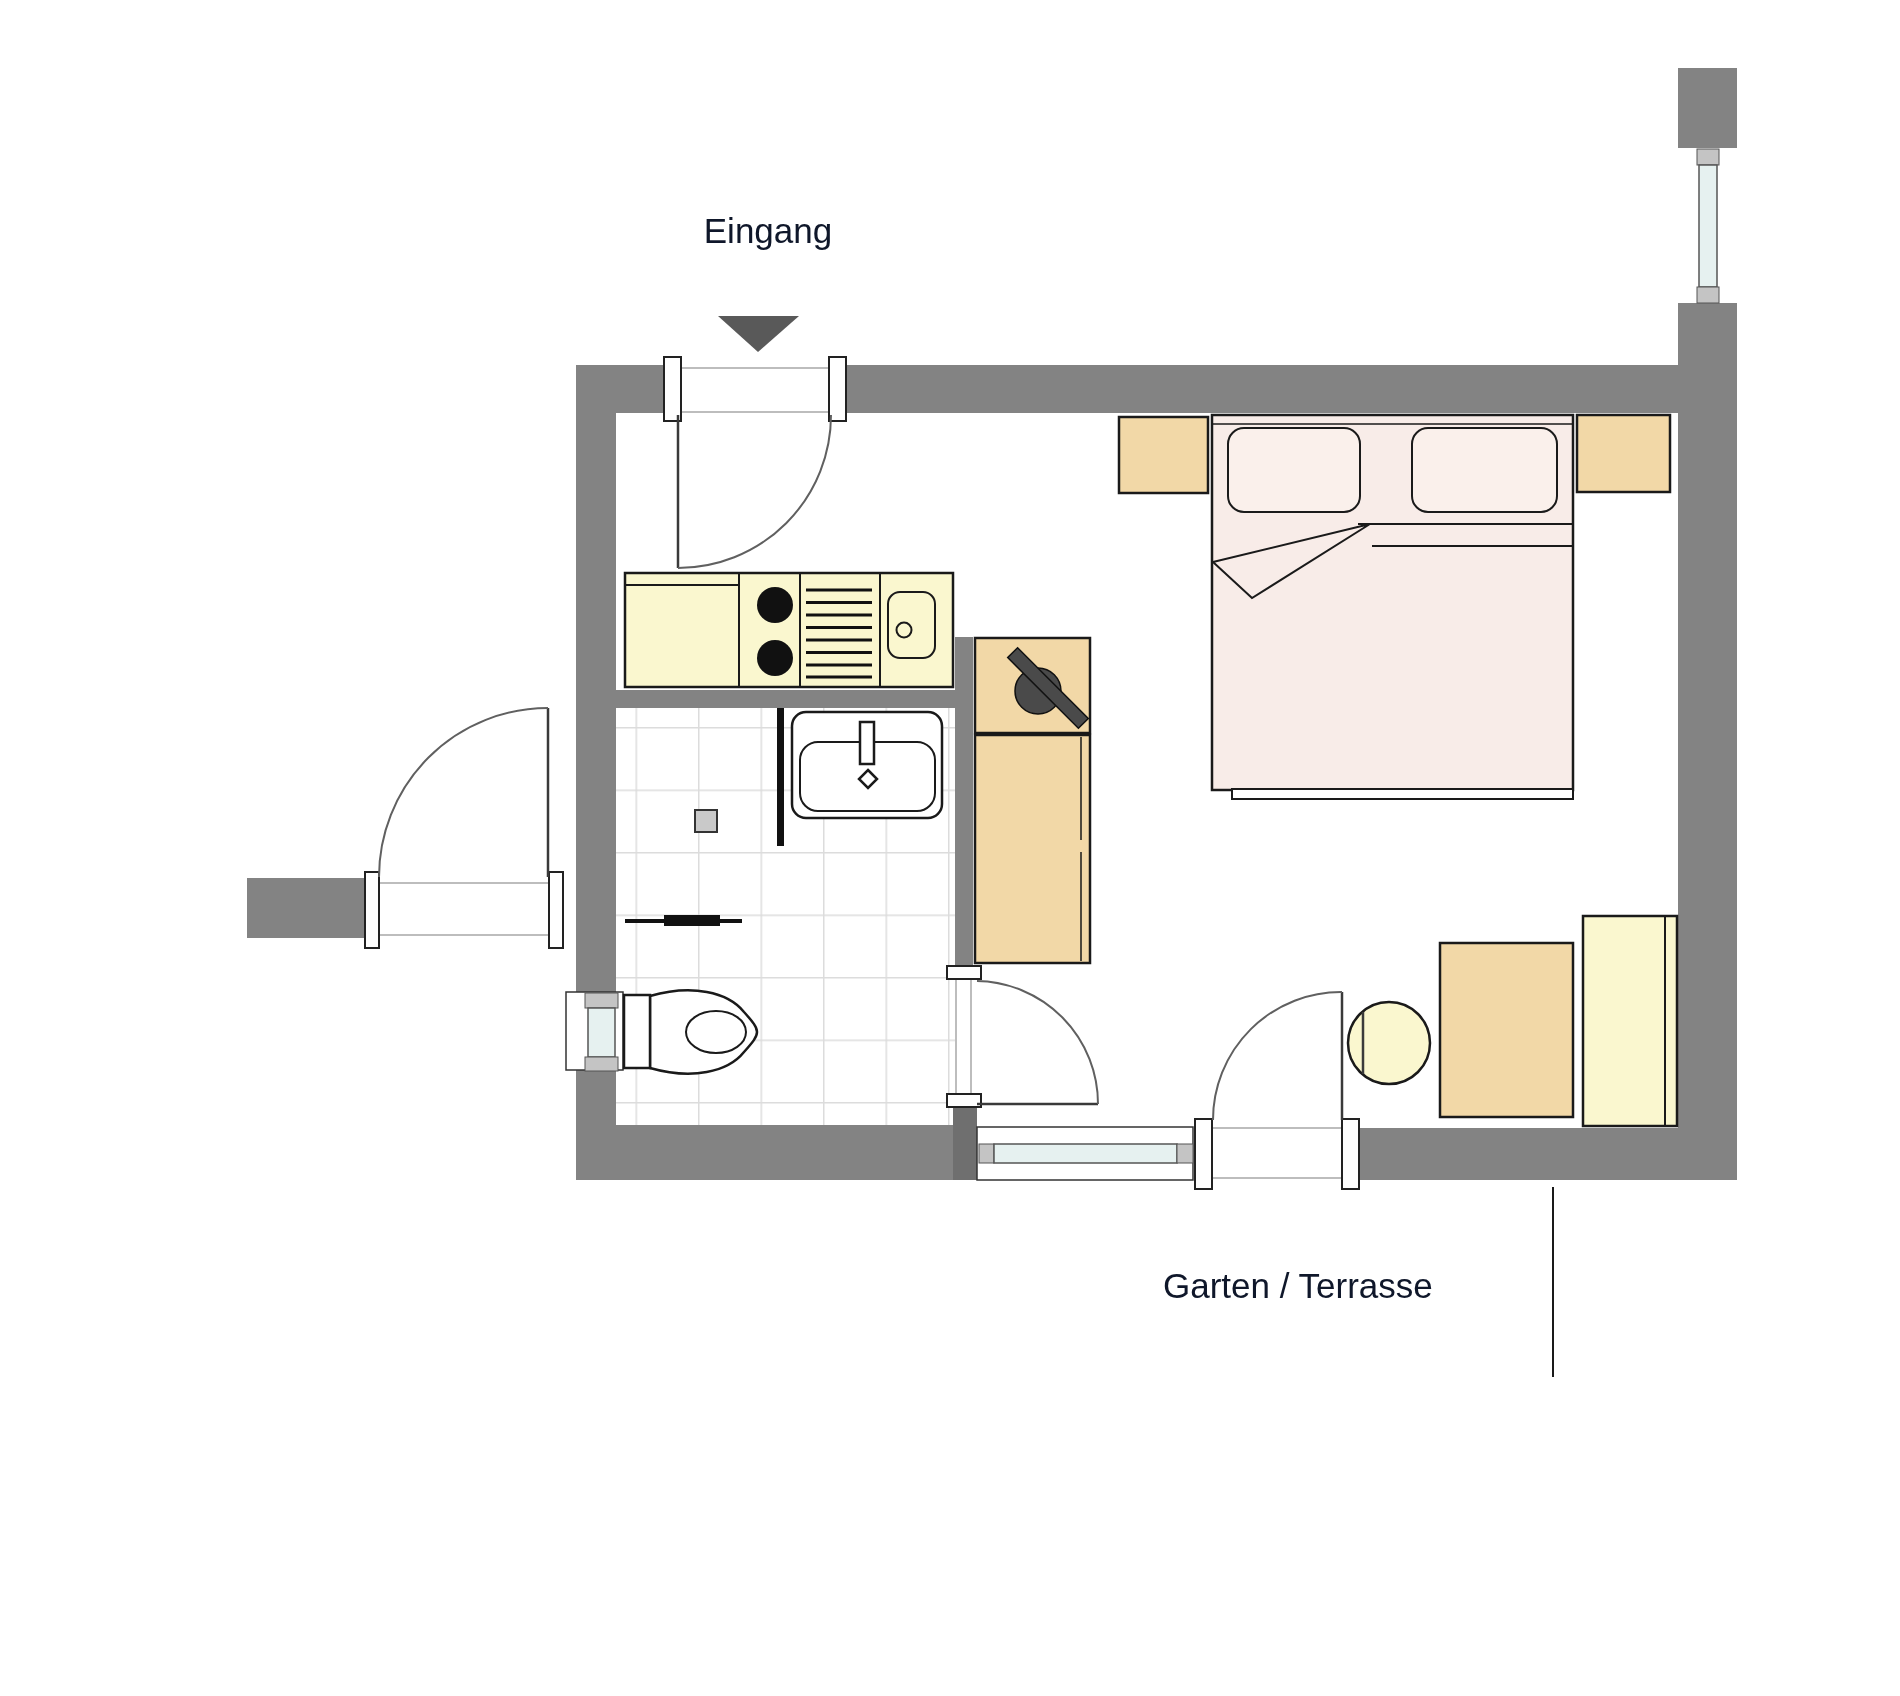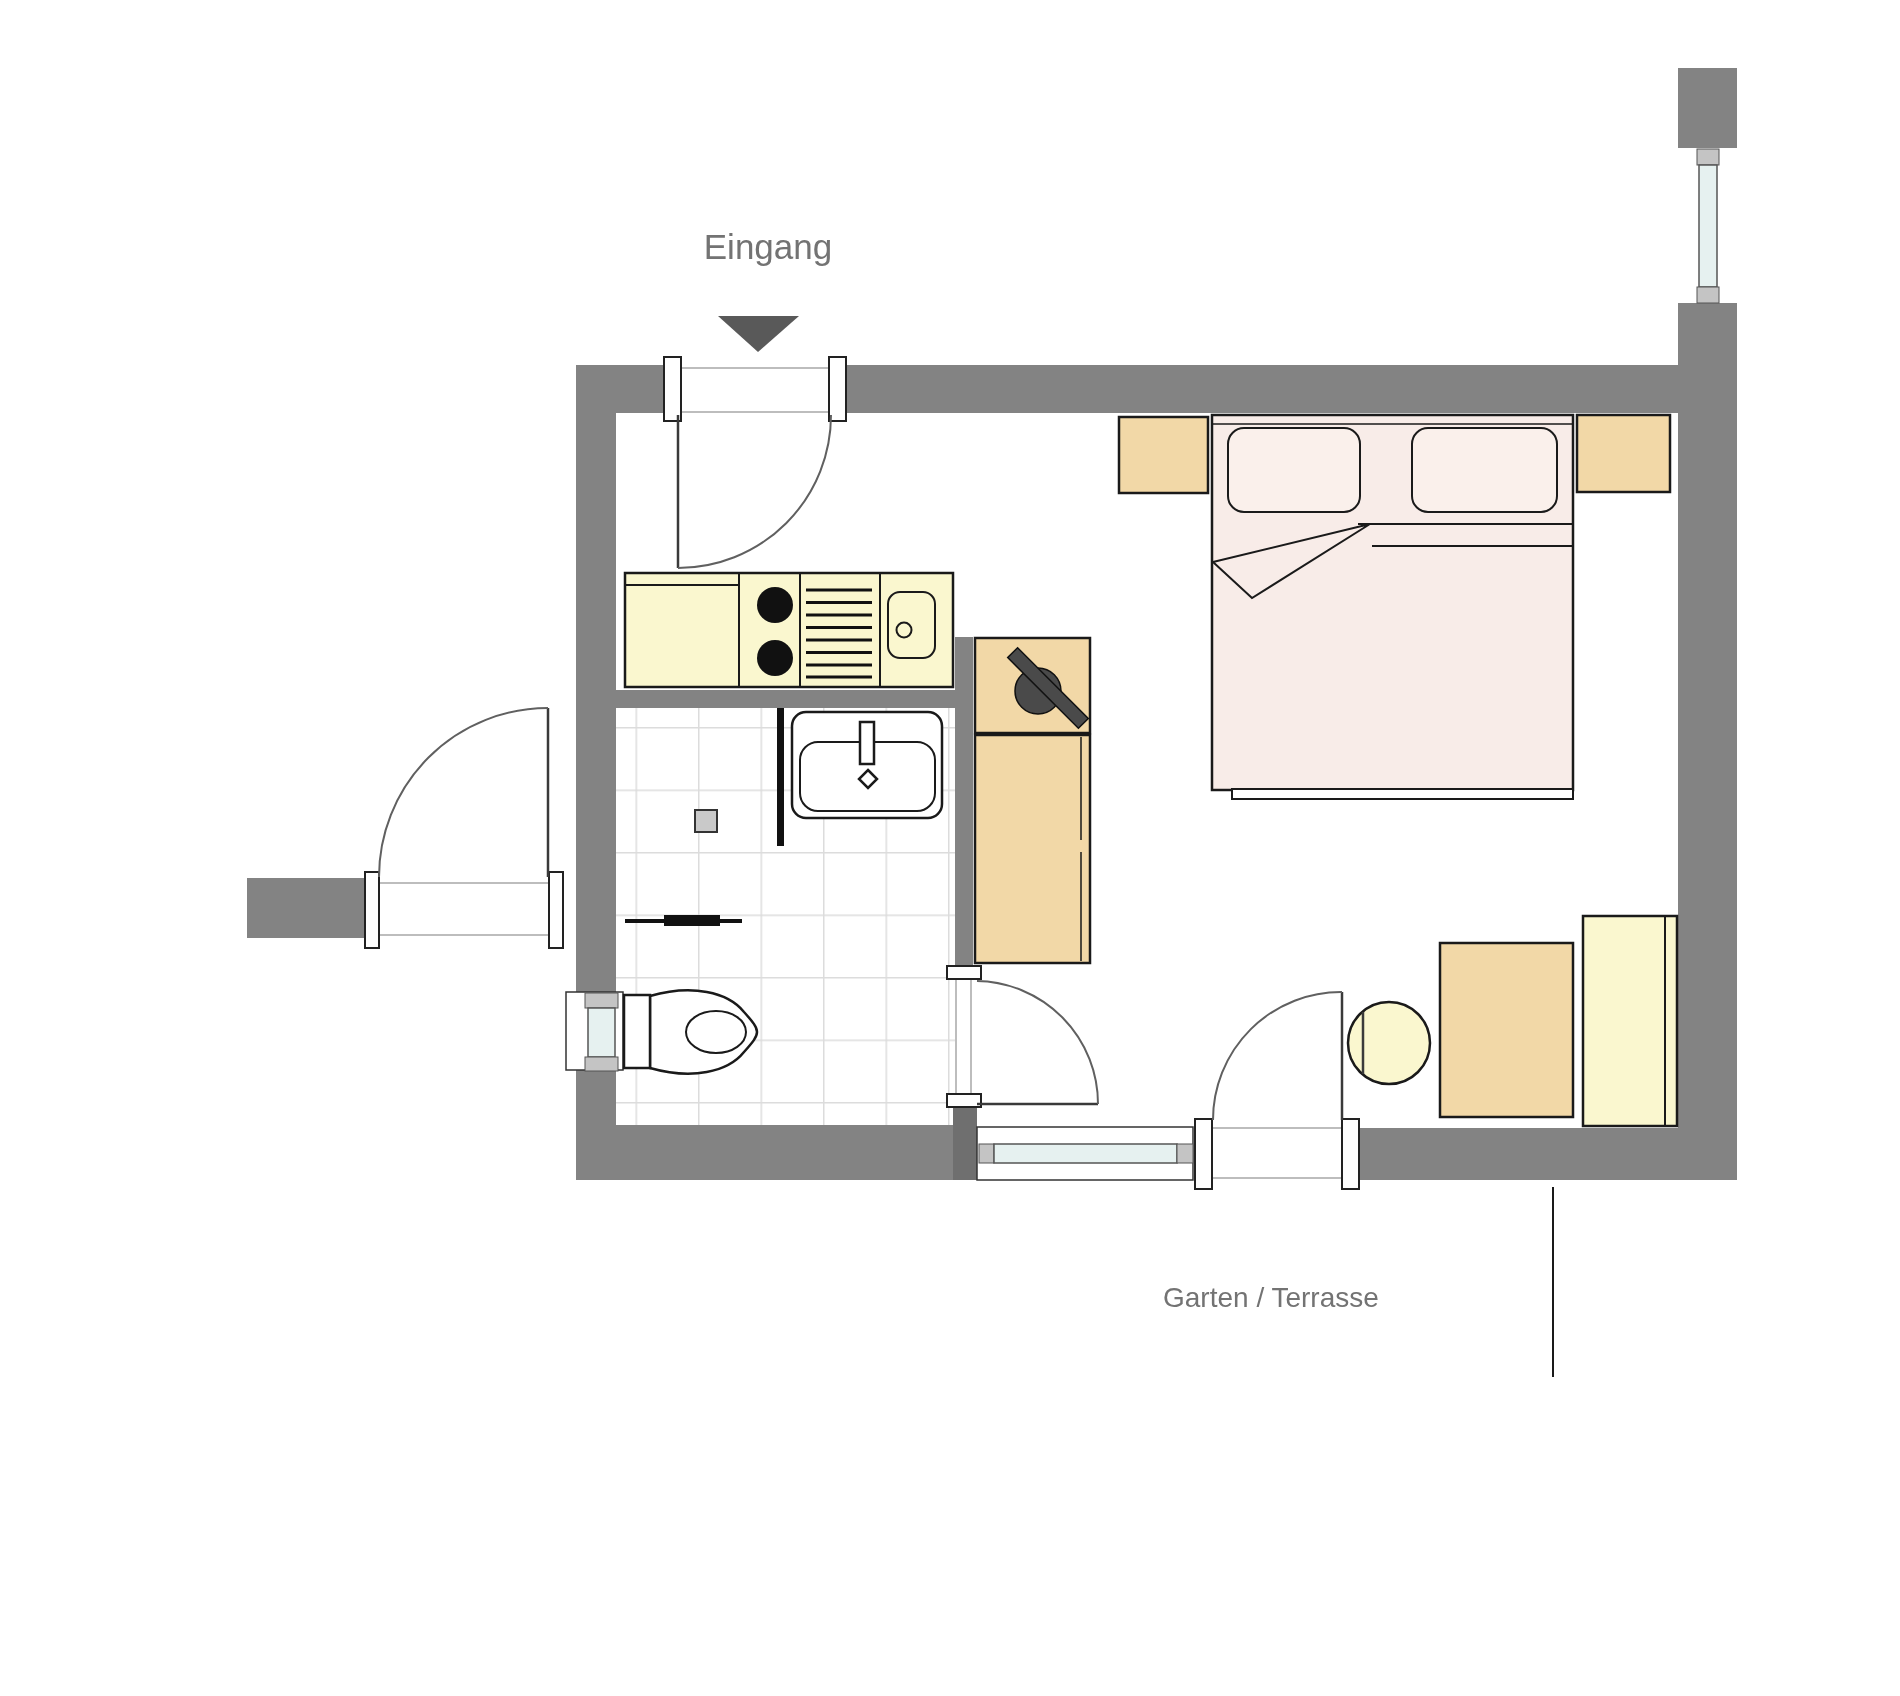--- a/index.html
+++ b/index.html
@@ -1,22 +1,22 @@
 <!DOCTYPE html>
 <html style="--wall: #838383; --wall-dark: #6f6f6f; --arrow: #595959; --furniture-tan: #f2d8a7; --kitchen-yellow: #faf7cf; --bed-pink: #f8ece8; --pillow: #faf0eb; --glazing: #e6f1f0; --window-pane-gray: #c4c4c4; --tile-line: #dcdcdc; --outline: #1a1a1a; --swing-arc: #606060;"><head>
 <meta charset="utf-8">
 <style>
   html,body{margin:0;padding:0;background:#fff;}
   #stage{position:relative;width:1900px;height:1696px;background:#fff;overflow:hidden;
          font-family:"Liberation Sans", sans-serif;}
   #plan-svg{position:absolute;left:0;top:0;}
-  .label{position:absolute;color:#737373;margin-top:16px;}
+  .label{position:absolute;color:#0f172a;}
   #entrance-label{left:618px;top:206px;width:300px;text-align:center;
                   font-size:35px;line-height:49px;}
-  #garden-label{left:1163px;top:1266px;font-size:28px;white-space:nowrap;}
+  #garden-label{left:1163px;top:1266px;font-size:35px;white-space:nowrap;}
   
   .wall{fill:var(--wall);}
   .wall-dark{fill:var(--wall-dark);}
   .tan{fill:var(--furniture-tan);stroke:var(--outline);stroke-width:2.5;}
   .yellow{fill:var(--kitchen-yellow);stroke:var(--outline);stroke-width:2.5;}
   .fixture{fill:#ffffff;stroke:var(--outline);stroke-width:2.5;}
   .fixline{fill:none;stroke:var(--outline);stroke-width:2;}
   .divider{stroke:var(--outline);stroke-width:2;fill:none;}
   .thin{stroke:var(--outline);stroke-width:1.5;fill:none;}
   .jamb{fill:#ffffff;stroke:#222222;stroke-width:2;}

